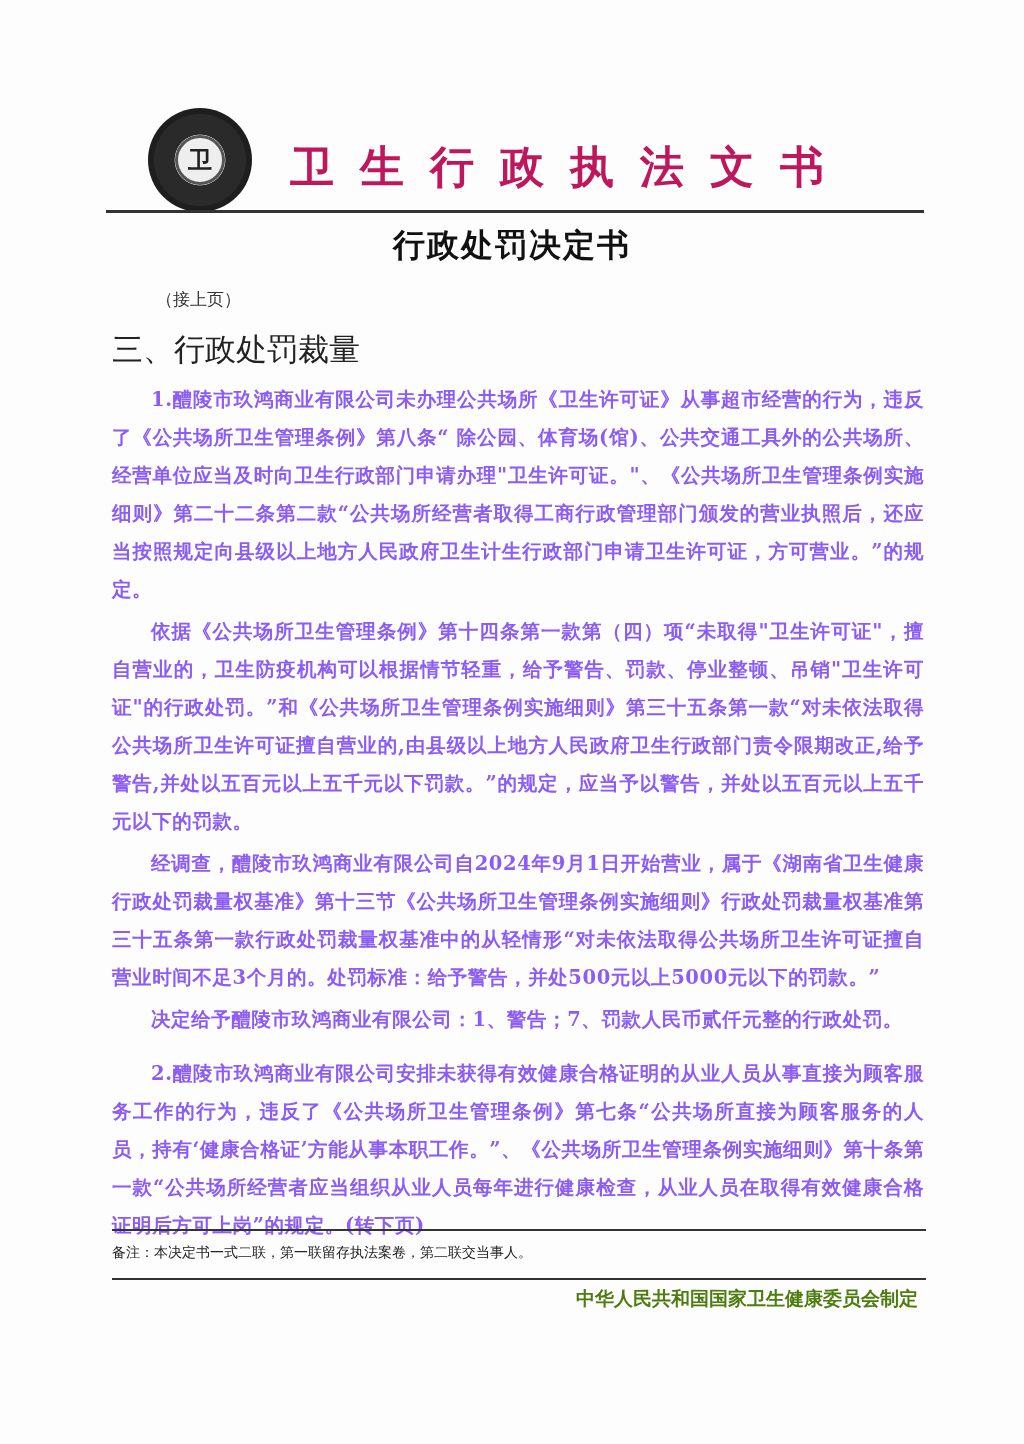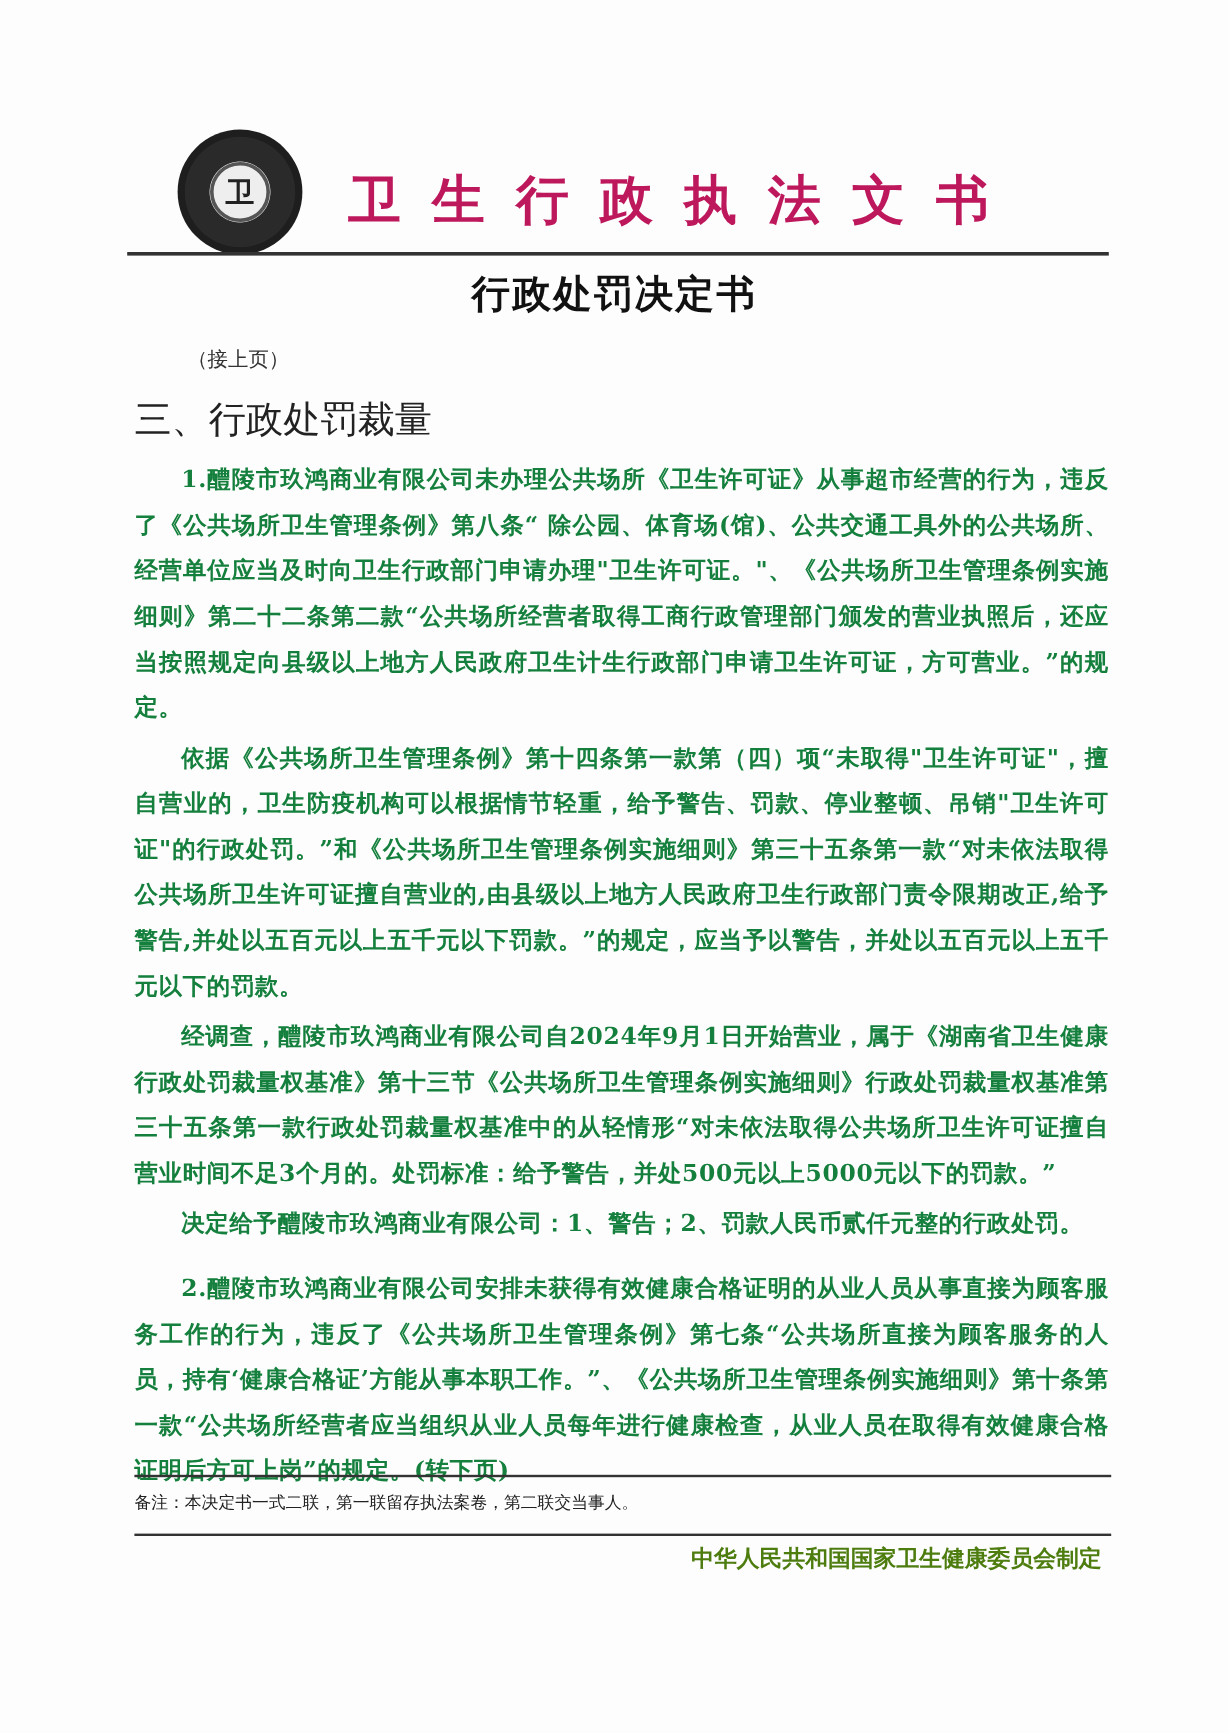--- a/index.html
+++ b/index.html
@@ -23,21 +23,21 @@
   }
   .top-rule { position: absolute; left: 106px; top: 210px; width: 818px; height: 3px; background: #333; }
   .sub-title {
     position: absolute; left: 0; width: 1024px; top: 224px; text-align: center; font-size: 32px; font-weight: bold;
     font-family: "DejaVu Sans", sans-serif; letter-spacing: 2px; color: #111;
   }
   .body-text { position: absolute; left: 112px; top: 288px; width: 812px; }
   .cont { font-size: 17px; margin: 0 0 18px 44px; color: #333; }
   .section-heading { font-size: 31px; margin: 0 0 10px 0; color: #222; }
   p.para {
-    font-size: 19.5px; line-height: 38px; margin: 0; text-indent: 39px; text-align: justify; color: #15803d;
+    font-size: 19.5px; line-height: 38px; margin: 0; text-indent: 39px; text-align: justify; color: #8b5cf6;
     font-weight: bold; letter-spacing: 0.6px;
   }
   .rule-lower { position: absolute; left: 112px; top: 1229px; width: 814px; height: 2px; background: #333; }
   .remark {
     position: absolute; left: 112px; top: 1244px; width: 814px; font-size: 14px; color: #222;
     border-bottom: 2px solid #333; padding-bottom: 16px;
   }
   .issuer {
     position: absolute; right: 106px; top: 1286px; font-size: 19px; font-weight: bold;
     font-family: "DejaVu Sans", sans-serif; color: #4d7c0f;
@@ -53,20 +53,20 @@
   <div class="main-title">卫生行政执法文书</div>
   <div class="top-rule"></div>
   <div class="sub-title">行政处罚决定书</div>
 
   <div class="body-text">
     <div class="cont">（接上页）</div>
     <div class="section-heading">三、行政处罚裁量</div>
     <p class="para">1.醴陵市玖鸿商业有限公司未办理公共场所《卫生许可证》从事超市经营的行为，违反了《公共场所卫生管理条例》第八条“ 除公园、体育场(馆)、公共交通工具外的公共场所、经营单位应当及时向卫生行政部门申请办理"卫生许可证。"、《公共场所卫生管理条例实施细则》第二十二条第二款“公共场所经营者取得工商行政管理部门颁发的营业执照后，还应当按照规定向县级以上地方人民政府卫生计生行政部门申请卫生许可证，方可营业。”的规定。</p>
     <p class="para" style="margin-top:4px">依据《公共场所卫生管理条例》第十四条第一款第（四）项“未取得"卫生许可证"，擅自营业的，卫生防疫机构可以根据情节轻重，给予警告、罚款、停业整顿、吊销"卫生许可证"的行政处罚。”和《公共场所卫生管理条例实施细则》第三十五条第一款“对未依法取得公共场所卫生许可证擅自营业的,由县级以上地方人民政府卫生行政部门责令限期改正,给予警告,并处以五百元以上五千元以下罚款。”的规定，应当予以警告，并处以五百元以上五千元以下的罚款。</p>
     <p class="para" style="margin-top:4px">经调查，醴陵市玖鸿商业有限公司自2024年9月1日开始营业，属于《湖南省卫生健康行政处罚裁量权基准》第十三节《公共场所卫生管理条例实施细则》行政处罚裁量权基准第三十五条第一款行政处罚裁量权基准中的从轻情形“对未依法取得公共场所卫生许可证擅自营业时间不足3个月的。处罚标准：给予警告，并处500元以上5000元以下的罚款。”</p>
-    <p class="para" style="margin-top:4px">决定给予醴陵市玖鸿商业有限公司：1、警告；2、罚款人民币贰仟元整的行政处罚。</p>
+    <p class="para" style="margin-top:4px">决定给予醴陵市玖鸿商业有限公司：1、警告；7、罚款人民币贰仟元整的行政处罚。</p>
     <p class="para" style="margin-top:16px">2.醴陵市玖鸿商业有限公司安排未获得有效健康合格证明的从业人员从事直接为顾客服务工作的行为，违反了《公共场所卫生管理条例》第七条“公共场所直接为顾客服务的人员，持有‘健康合格证’方能从事本职工作。”、《公共场所卫生管理条例实施细则》第十条第一款“公共场所经营者应当组织从业人员每年进行健康检查，从业人员在取得有效健康合格证明后方可上岗”的规定。(转下页)</p>
   </div>
 
   <div class="rule-lower"></div>
   <div class="remark">备注：本决定书一式二联，第一联留存执法案卷，第二联交当事人。</div>
   <div class="issuer">中华人民共和国国家卫生健康委员会制定</div>
 </div>
 
 </body></html>

